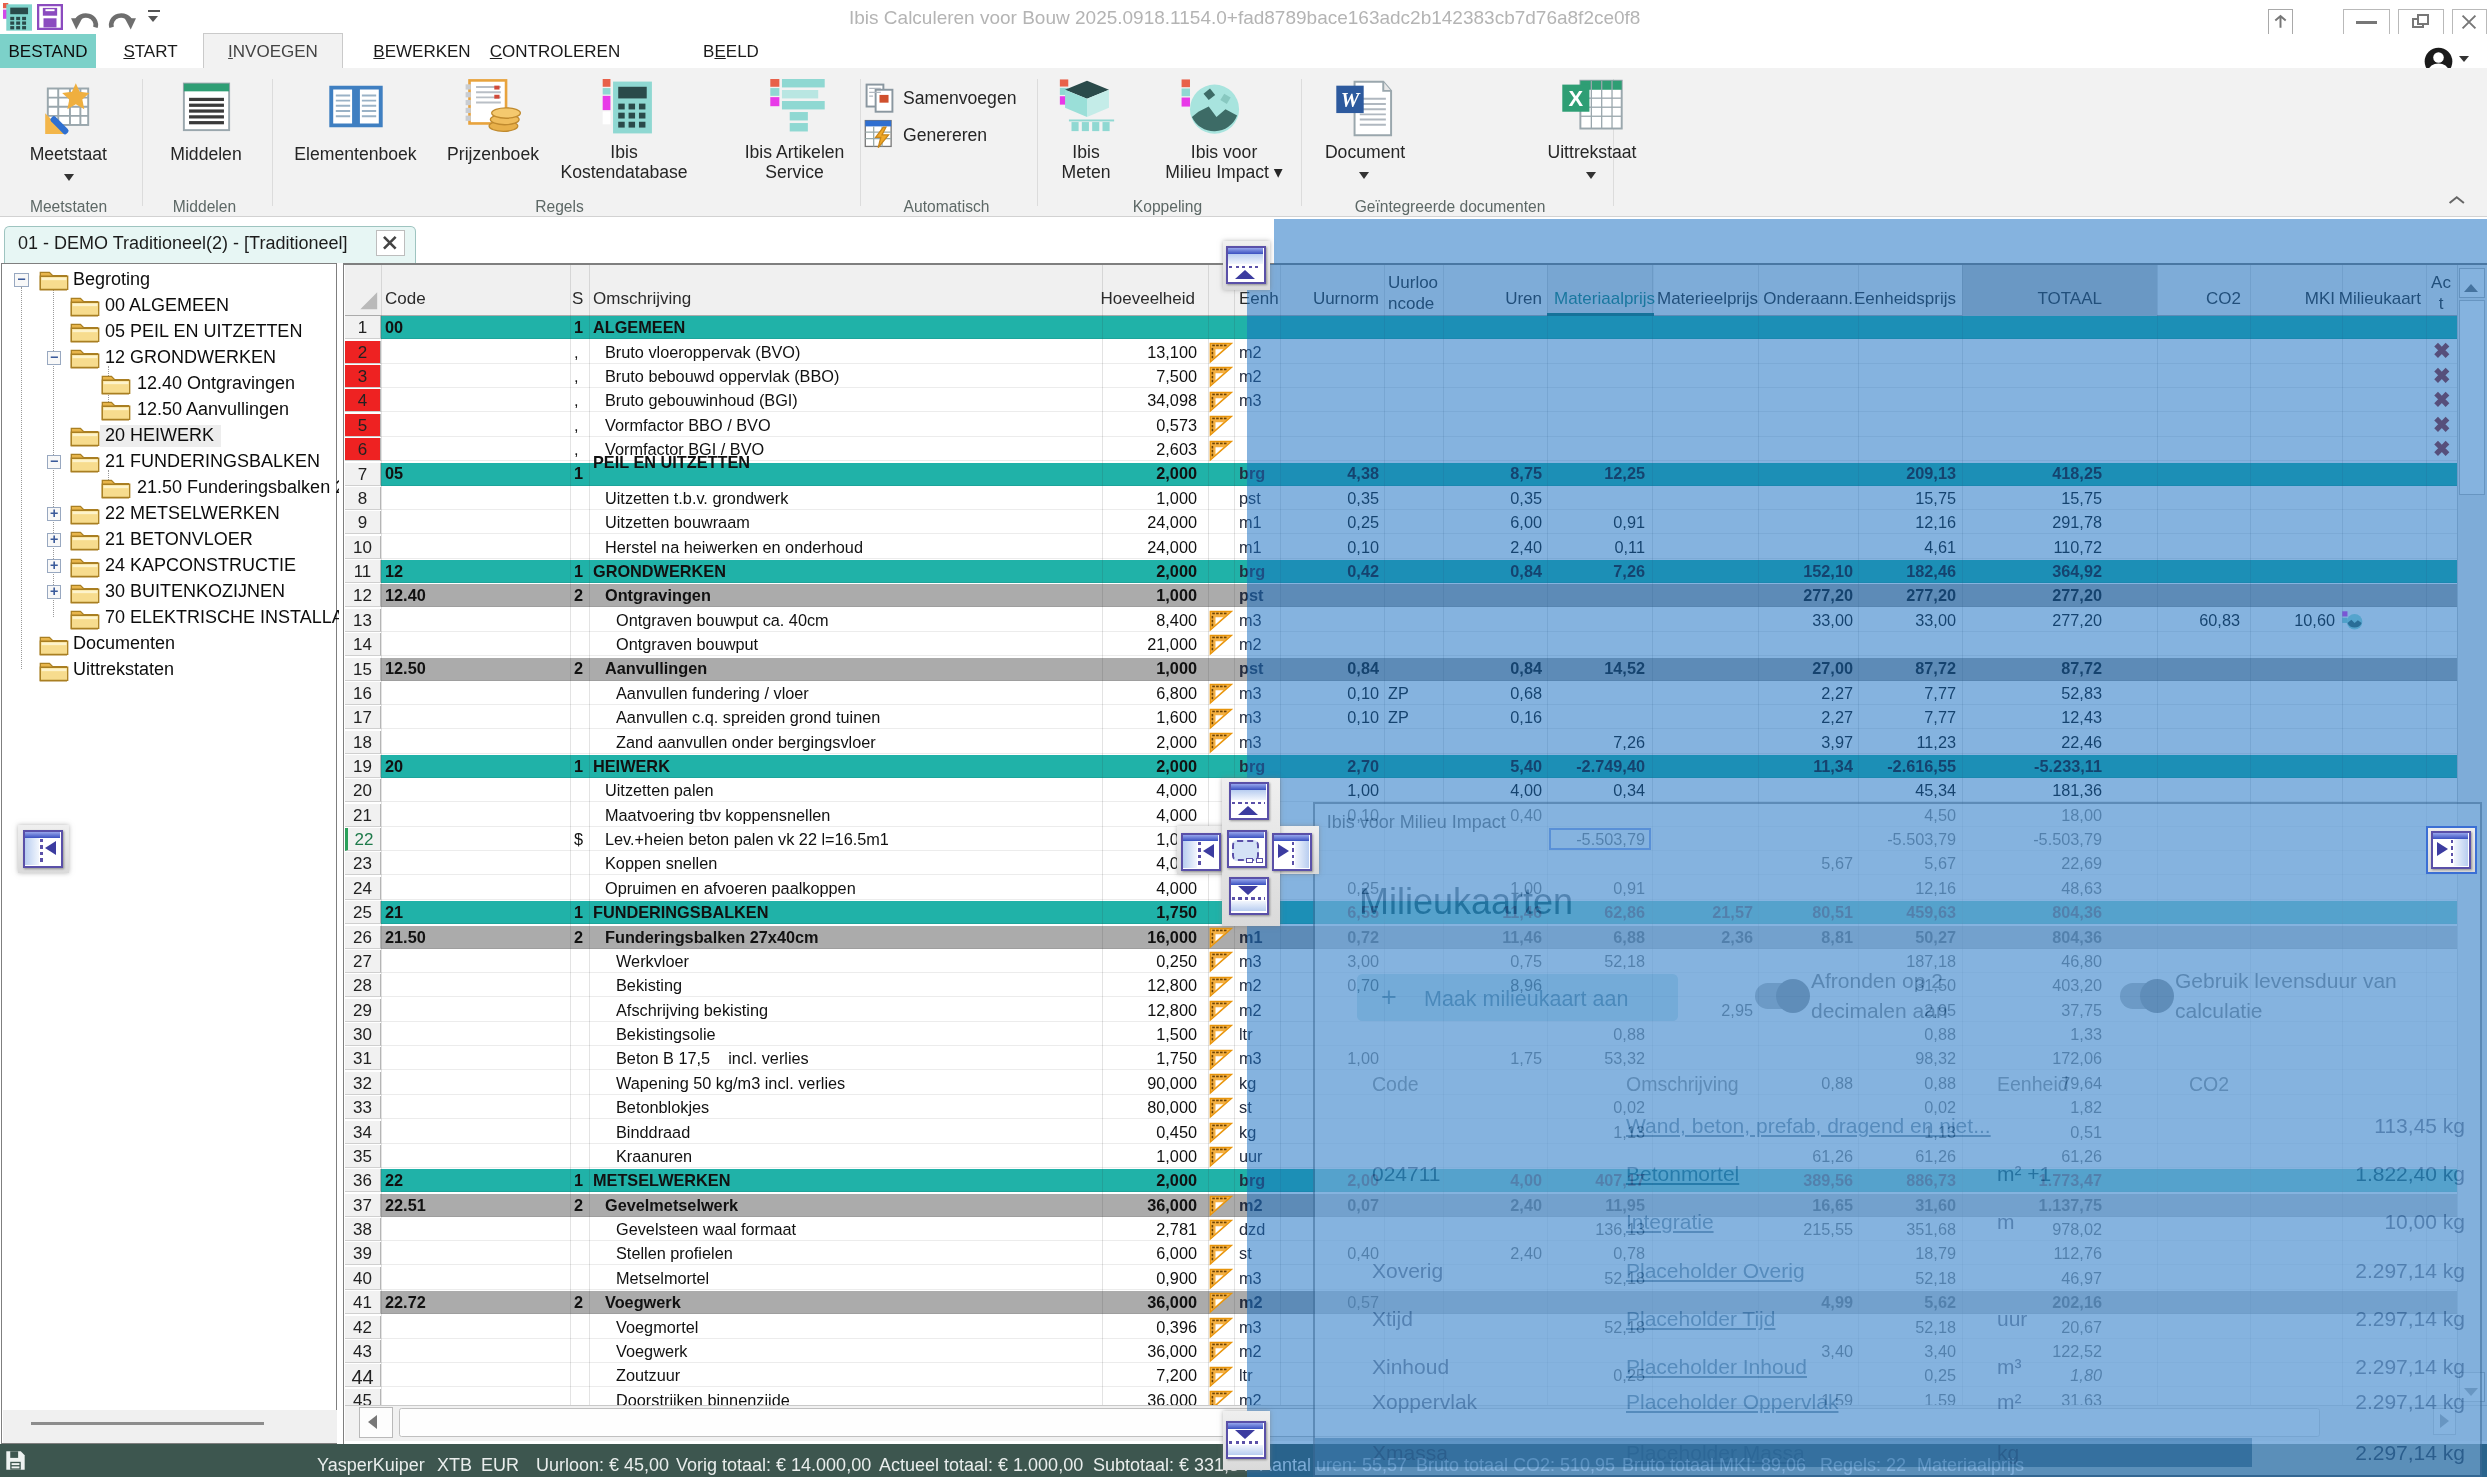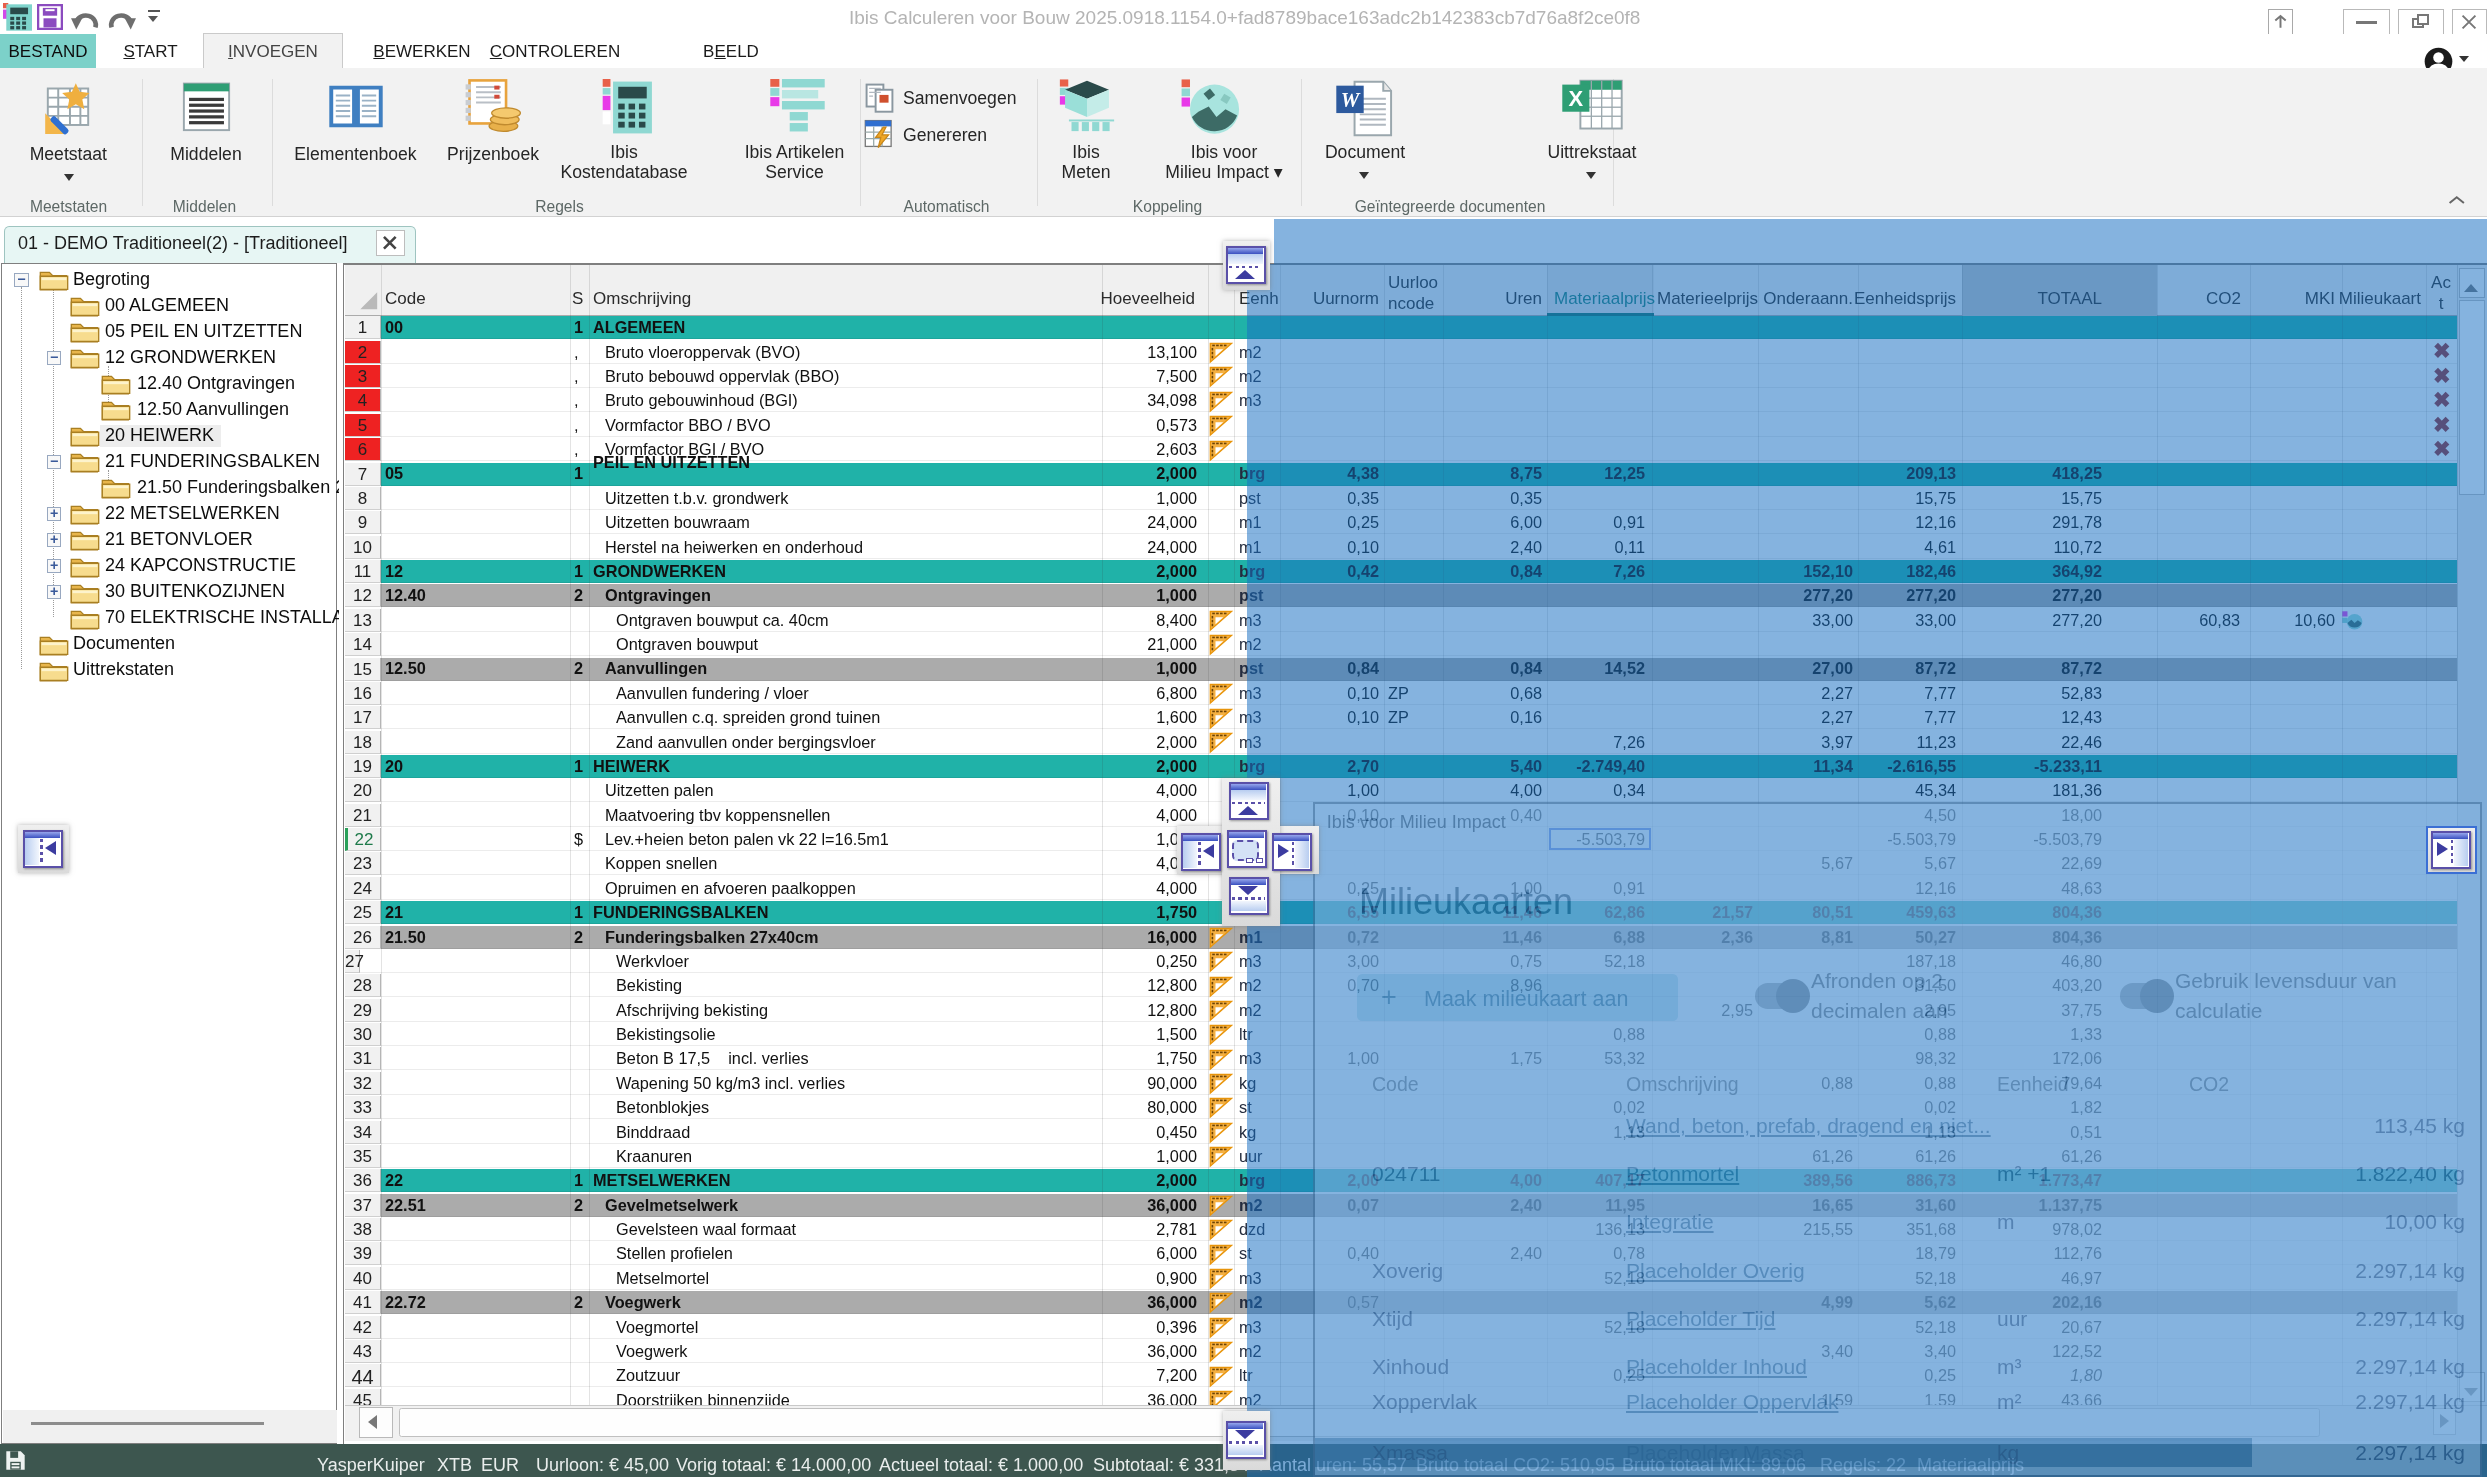--- a/index.html
+++ b/index.html
@@ -1109,21 +1109,21 @@
       <div class="cell" style="left:0;top:612px;width:2487px;font-weight:bold;">
         <span style="position:absolute;right:531px;top:0;font-weight:bold;">50,27</span>
       </div>
       <div class="cell" style="left:0;top:612px;width:2487px;font-weight:bold;">
         <span style="position:absolute;right:385px;top:0;font-weight:bold;">804,36</span>
       </div>
       <div class="cell" style="left:0;top:612px;width:2487px;font-weight:bold;">
         <span style="position:absolute;right:842px;top:0;font-weight:bold;">6,88</span>
       </div>
       <div class="abs" style="left:345px;top:634px;width:2112px;height:23px;background:#ffffff;border-bottom:1.3px solid rgba(0,0,0,0.075)"></div>
-      <div class="abs" style="left:345px;top:634px;width:15px;height:23px;background:#f1f1f1;border-right:1.3px solid #b5b5b5;border-bottom:1.3px solid #cfcfcf;">
+      <div class="abs" style="left:345px;top:634px;width:36px;height:23px;background:#f1f1f1;border-right:1.3px solid #b5b5b5;border-bottom:1.3px solid #cfcfcf;">
         <div style="text-align:center;font-size:17px;color:#222;margin-top:2px">27</div>
       </div>
       <div class="cell" style="left:616px;top:636px;">Werkvloer</div>
       <div class="cell" style="left:0;top:636px;width:2487px;">
         <span style="position:absolute;right:1290px;top:0;">0,250</span>
       </div>
       <svg class="abs" style="left:1209px;top:635px" width="24" height="21.5" viewBox="0 0 37 33">
         <path d="M2 2 L35 2 L2 31 Z" fill="#f5b041" stroke="#e8940a" stroke-width="2"></path>
         <g fill="#6b4204">
           <rect x="5" y="4" width="4" height="2.5"></rect>
@@ -1733,21 +1733,21 @@
         <path d="M10 11 L22 11 L10 22 Z" fill="#fff"></path>
       </svg>
       <div class="cell" style="left:1239px;top:1075px;color:#242c3e;">m2</div>
       <div class="cell" style="left:0;top:1075px;width:2487px;">
         <span style="position:absolute;right:634px;top:0;">1,59</span>
       </div>
       <div class="cell" style="left:0;top:1075px;width:2487px;">
         <span style="position:absolute;right:531px;top:0;">1,59</span>
       </div>
       <div class="cell" style="left:0;top:1075px;width:2487px;">
-        <span style="position:absolute;right:385px;top:0;">43,66</span>
+        <span style="position:absolute;right:385px;top:0;">31,63</span>
       </div>
 </div>
 <div class="colline" style="left:381px;top:265px;height:1140px"></div>
 <div class="colline" style="left:570px;top:265px;height:1140px"></div>
 <div class="colline" style="left:589px;top:265px;height:1140px"></div>
 <div class="colline" style="left:1102px;top:265px;height:1140px"></div>
 <div class="colline" style="left:1208px;top:265px;height:1140px"></div>
 <div class="colline" style="left:1234px;top:265px;height:1140px"></div>
 <div class="colline" style="left:1280px;top:265px;height:1140px"></div>
 <div class="colline" style="left:1384px;top:265px;height:1140px"></div>

